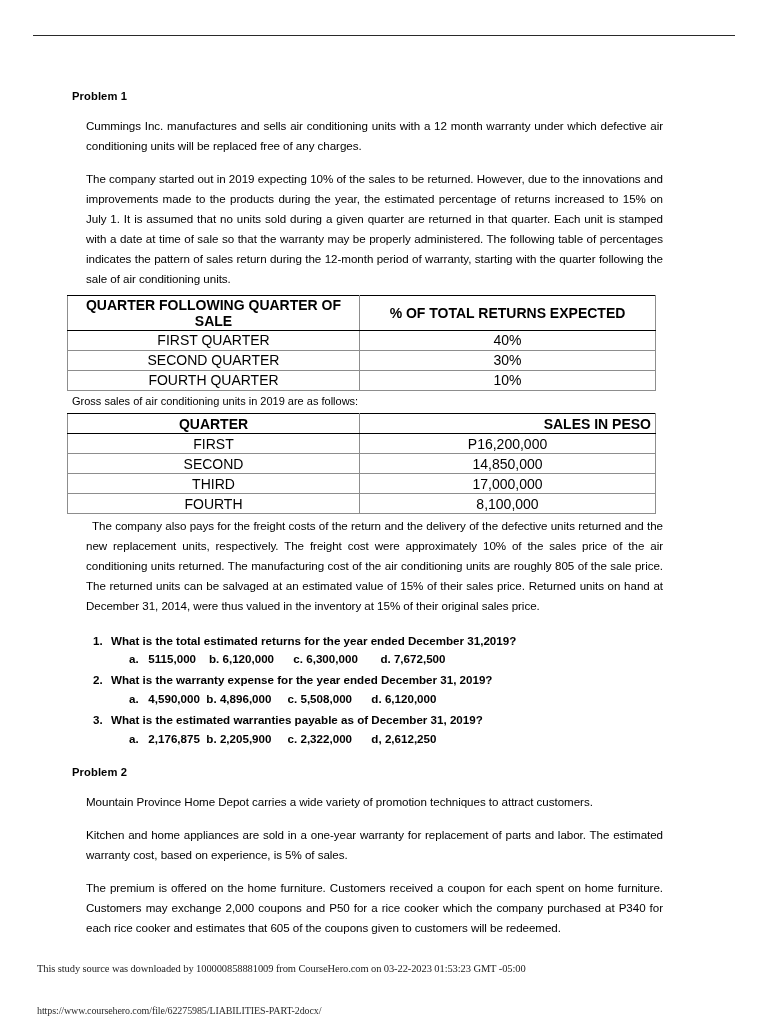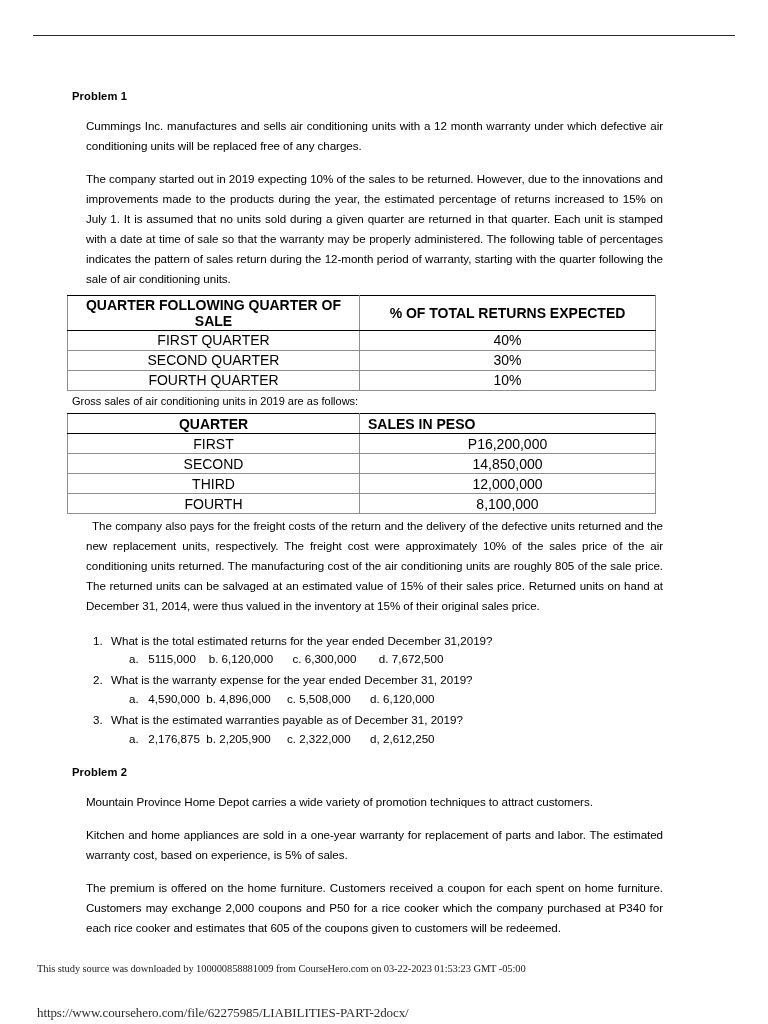--- a/index.html
+++ b/index.html
@@ -83,34 +83,35 @@
   table.doc-table tr.head th {
     font-weight: bold;
     border-bottom: 1.5px solid #000;
   }
   table.doc-table tr.head th.outer-strong {
     border-top: 1.5px solid #000;
   }
   table.doc-table col.c1 { width: 292px; }
   table.doc-table col.c2 { width: 296px; }
   table.doc-table tr.head.left-head th { text-align: center; }
-  table.doc-table tr.head.left-head th.lefty { text-align: left; padding-left: 8px; }
+  table.doc-table tr.head.left-head th.lefty { text-align: right; padding-left: 8px; }
 
   .table-note {
     font-size: 11px;
     line-height: 1.5;
     margin: 2px 0 4px 0;
   }
 
   
   ol.qlist {
     margin: 16px 0 16px 0;
     padding-left: 34px;
     font-size: 11.6px;
     line-height: 1.62;
+    font-weight: bold;
   }
   ol.qlist > li {
     margin-bottom: 1px;
     padding-left: 5px;
   }
   .choices {
     display: block;
     margin: 0 0 2px 18px;
     font-size: 11.6px;
     white-space: pre;
@@ -124,21 +125,21 @@
     font-family: "Liberation Serif", serif;
     font-size: 10.5px;
     color: #1c1c1c;
     letter-spacing: -0.1px;
   }
   .footer-url {
     position: absolute;
     left: 37px;
     top: 1005px;
     font-family: "Liberation Serif", serif;
-    font-size: 13px;
+    font-size: 10px;
     color: #2b2b2b;
     letter-spacing: -0.1px;
   }
 </style>
 </head>
 <body>
 
 <div class="page">
 
   <div class="top-rule"></div>
@@ -195,21 +196,21 @@
         <tr>
           <td>FIRST</td>
           <td>P16,200,000</td>
         </tr>
         <tr>
           <td>SECOND</td>
           <td>14,850,000</td>
         </tr>
         <tr>
           <td>THIRD</td>
-          <td>12,000,000</td>
+          <td>17,000,000</td>
         </tr>
         <tr>
           <td>FOURTH</td>
           <td>8,100,000</td>
         </tr>
       </tbody>
     </table>
 
     <p class="para noindent-lead">The company also pays for the freight costs of the return and the delivery of the defective units returned and the new replacement units, respectively. The freight cost were approximately 10% of the sales price of the air conditioning units returned. The manufacturing cost of  the air conditioning units are roughly 805 of the sale price. The returned units can be salvaged at an estimated value of 15% of their sales price. Returned units on hand at December 31, 2014, were thus valued in the inventory at 15% of their original sales price.</p>
 

